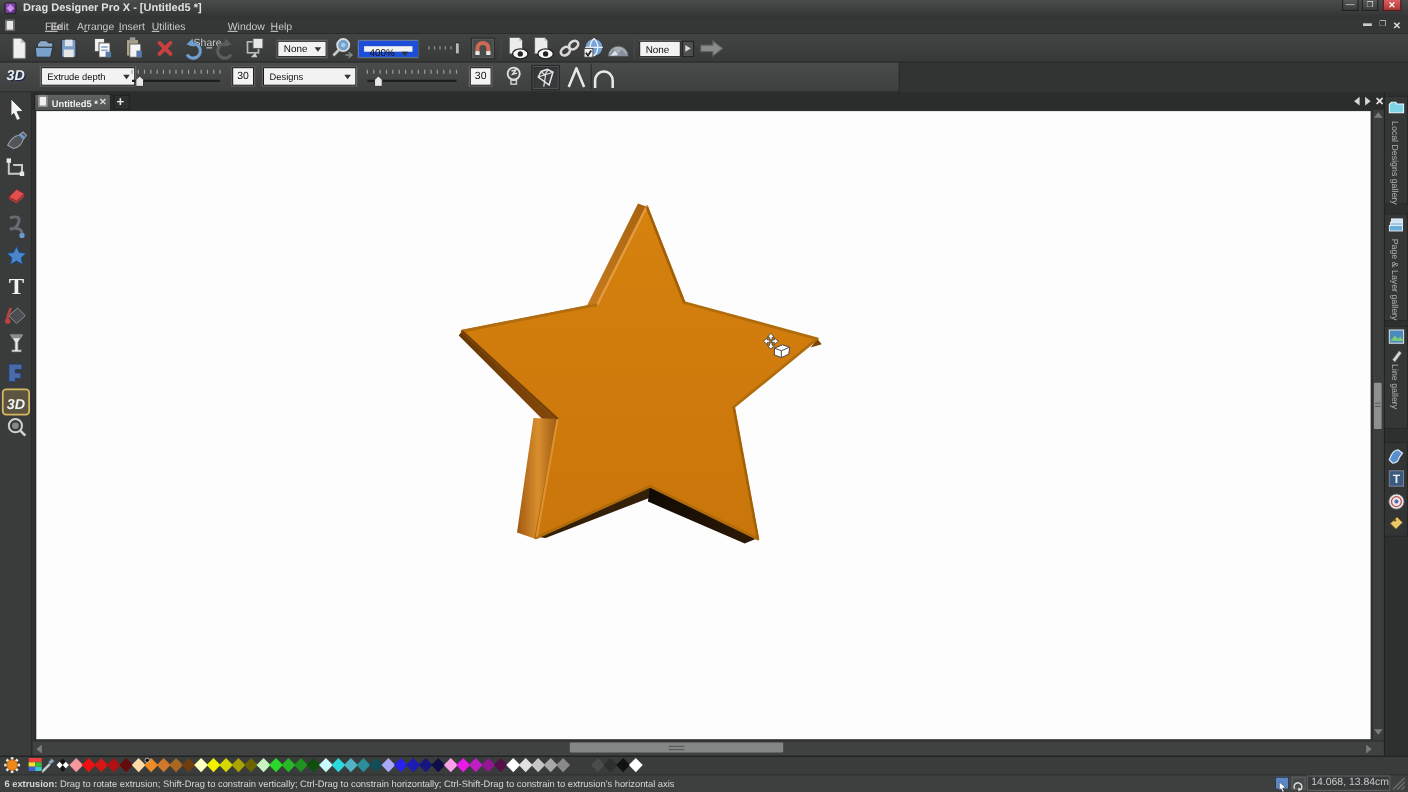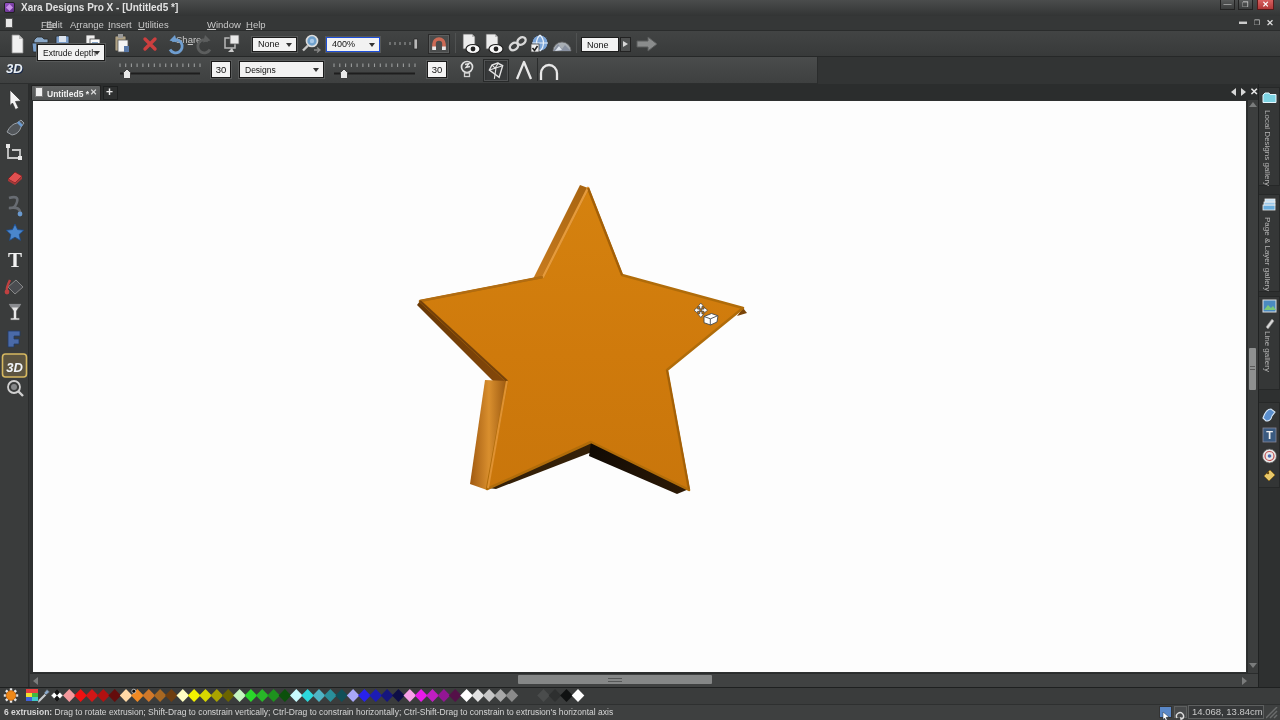--- a/index.html
+++ b/index.html
@@ -15,21 +15,21 @@
 <div class="abs" style="left:0;top:84px;width:29px;height:603px;background:#3a3c3c;border-right:1px solid #2a2c2c;"></div>
 <div class="abs" style="left:30px;top:100px;width:1217px;height:573px;background:#2e3030;"></div>
 <div class="abs" style="left:33px;top:101px;width:1213px;height:571px;background:#fdfdfd;"></div>
 <div class="abs" style="left:1258px;top:84px;width:22px;height:603px;background:#2e3030;border-left:1px solid #202222;"></div>
 <div class="abs" style="left:30px;top:673px;width:1228px;height:14px;background:#404242;border-top:1px solid #2a2c2c;"></div>
 <div class="abs" style="left:0;top:687px;width:1280px;height:17px;background:#3a3c3c;border-top:1px solid #1e2020;"></div>
 <div class="abs" style="left:0;top:704px;width:1280px;height:16px;background:#3e4040;border-top:1px solid #2e3030;"></div>
 <div class="abs" style="left:4px;top:2px;width:11px;height:11px;background:linear-gradient(135deg,#9a55c8,#5a2a80);border-radius:2px;border:1px solid #222;">
     <div class="abs" style="left:2px;top:2px;width:5px;height:5px;background:#c890e8;transform:rotate(45deg);"></div>
   </div>
-<div class="abs" style="left:21px;top:2px;font-size:10px;font-weight:bold;color:#e2e2e2;">Xara Designs Pro X - [Untitled5 *]</div>
+<div class="abs" style="left:21px;top:2px;font-size:10px;font-weight:bold;color:#e2e2e2;">Drag Designer Pro X - [Untitled5 *]</div>
 <div class="abs" style="left:1220px;top:0;width:15px;height:10px;background:linear-gradient(#585a5a,#3a3c3c);border:1px solid #222;border-top:none;color:#ddd;font-size:8px;text-align:center;line-height:7px;">—</div>
 <div class="abs" style="left:1238px;top:0;width:15px;height:10px;background:linear-gradient(#585a5a,#3a3c3c);border:1px solid #222;border-top:none;color:#ddd;font-size:7px;text-align:center;line-height:9px;">❐</div>
 <div class="abs" style="left:1257px;top:0;width:17px;height:10px;background:linear-gradient(#d86060,#b03838);border:1px solid #5a1a1a;border-top:none;color:#fff;font-size:8px;font-weight:bold;text-align:center;line-height:9px;">✕</div>
 <div class="abs" style="left:5px;top:18px;width:8px;height:10px;background:#e8e8e8;border:1px solid #555;"></div>
 <div class="abs" style="left:41px;top:19px;font-size:9.5px;color:#c8c8c8;"><u>F</u>ile</div>
 <div class="abs" style="left:46px;top:19px;font-size:9.5px;color:#c8c8c8;"><u>E</u>dit</div>
 <div class="abs" style="left:70px;top:19px;font-size:9.5px;color:#c8c8c8;">A<u>r</u>range</div>
 <div class="abs" style="left:108px;top:19px;font-size:9.5px;color:#c8c8c8;"><u>I</u>nsert</div>
 <div class="abs" style="left:138px;top:19px;font-size:9.5px;color:#c8c8c8;"><u>U</u>tilities</div>
 <div class="abs" style="left:176px;top:34px;font-size:9.5px;color:#c8c8c8;">Sh<u>a</u>re</div>
@@ -76,21 +76,21 @@
       <line x1="405" y1="11" x2="405" y2="14"></line>
       <line x1="410" y1="11" x2="410" y2="14"></line>
       <line x1="415" y1="11" x2="415" y2="14"></line>
     </g>
     <path d="M414 8 v10 l3.5 0 v-10 z" fill="#b8b8b8" stroke="#222" stroke-width="0.7"></path>
   </svg>
 <div class="abs" style="left:252px;top:37px;width:45px;height:15px;background:#f2f2f2;border:1px solid #1c1c1c;box-shadow:0 0 0 1px #565858;">
     <div class="abs" style="left:5px;top:1px;font-size:9px;white-space:nowrap;color:#111;">None</div>
     <div class="abs" style="right:4px;top:5px;width:0;height:0;border-left:3.5px solid transparent;border-right:3.5px solid transparent;border-top:4.5px solid #333;"></div>
   </div>
-<div class="abs" style="left:326px;top:37px;width:54px;height:15px;background:#f2f2f2;border:1px solid #1d4ed8;box-shadow:0 0 0 1px #565858;">
+<div class="abs" style="left:326px;top:37px;width:54px;height:15px;background:#f2f2f2;border:5px solid #1d4ed8;box-shadow:0 0 0 1px #565858;">
     <div class="abs" style="left:5px;top:1px;font-size:9px;white-space:nowrap;color:#111;">400%</div>
     <div class="abs" style="right:4px;top:5px;width:0;height:0;border-left:3.5px solid transparent;border-right:3.5px solid transparent;border-top:4.5px solid #333;"></div>
   </div>
 <div class="abs" style="left:428px;top:34px;width:22px;height:20px;background:#4a4c4c;border:1px solid #2a2a2a;box-shadow:inset 0 0 0 1px #5c5e5e;"></div>
 <svg class="abs" style="left:430px;top:36px;" width="18" height="16" viewBox="0 0 18 16">
     <path d="M4 13 v-5 a5 5 0 0 1 10 0 v5" fill="none" stroke="#cc6a55" stroke-width="3.6"></path>
     <rect x="2.2" y="10.5" width="3.8" height="3.5" fill="#e8e8e8"></rect>
     <rect x="12" y="10.5" width="3.8" height="3.5" fill="#e8e8e8"></rect>
   </svg>
 <div class="abs" style="left:455px;top:33px;width:1px;height:20px;background:#2a2c2c;border-right:1px solid #505252;"></div>
@@ -126,21 +126,21 @@
 <div class="abs" style="left:576px;top:33px;width:1px;height:20px;background:#2a2c2c;border-right:1px solid #505252;"></div>
 <div class="abs" style="left:581px;top:37px;width:38px;height:15px;background:#f2f2f2;border:1px solid #1c1c1c;">
     <div class="abs" style="left:5px;top:2px;font-size:9px;color:#111;">None</div>
   </div>
 <div class="abs" style="left:620px;top:37px;width:11px;height:15px;background:#4e5050;border:1px solid #222;"></div>
 <div class="abs" style="left:623px;top:41px;width:0;height:0;border-top:3.5px solid transparent;border-bottom:3.5px solid transparent;border-left:5px solid #d8d8d8;"></div>
 <svg class="abs" style="left:636px;top:36px;" width="24" height="16" viewBox="0 0 24 16">
     <path d="M1 5 h11 v-4 l9 7 -9 7 v-4 h-11 z" fill="#8a8c8c" stroke="#5a5c5c" stroke-width="1"></path>
   </svg>
 <div class="abs" style="left:6px;top:61px;width:22px;height:18px;font-size:13px;font-weight:bold;font-style:italic;color:#e8eef4;text-shadow:1px 1px 0 #1a2a4a;">3D</div>
-<div class="abs" style="left:37px;top:44px;width:68px;height:17px;background:#f2f2f2;border:1px solid #1a1a1a;box-shadow:0 0 0 1px #585a5a;">
+<div class="abs" style="left:37px;top:61px;width:86px;height:17px;background:#f2f2f2;border:1px solid #1a1a1a;box-shadow:0 0 0 1px #585a5a;">
     <div class="abs" style="left:5px;top:2.5px;font-size:8.5px;white-space:nowrap;color:#111;">Extrude depth</div>
     <div class="abs" style="right:4px;top:6px;width:0;height:0;border-left:3.5px solid transparent;border-right:3.5px solid transparent;border-top:4.5px solid #333;"></div>
   </div>
 <svg class="abs" style="left:118px;top:61px;" width="88" height="20" viewBox="0 0 88 20">
     <g stroke="#9a9c9c" stroke-width="1.1">
       <line x1="2.0" y1="2.5" x2="2.0" y2="6"></line>
       <line x1="7.7" y1="2.5" x2="7.7" y2="6"></line>
       <line x1="13.4" y1="2.5" x2="13.4" y2="6"></line>
       <line x1="19.1" y1="2.5" x2="19.1" y2="6"></line>
       <line x1="24.9" y1="2.5" x2="24.9" y2="6"></line>

